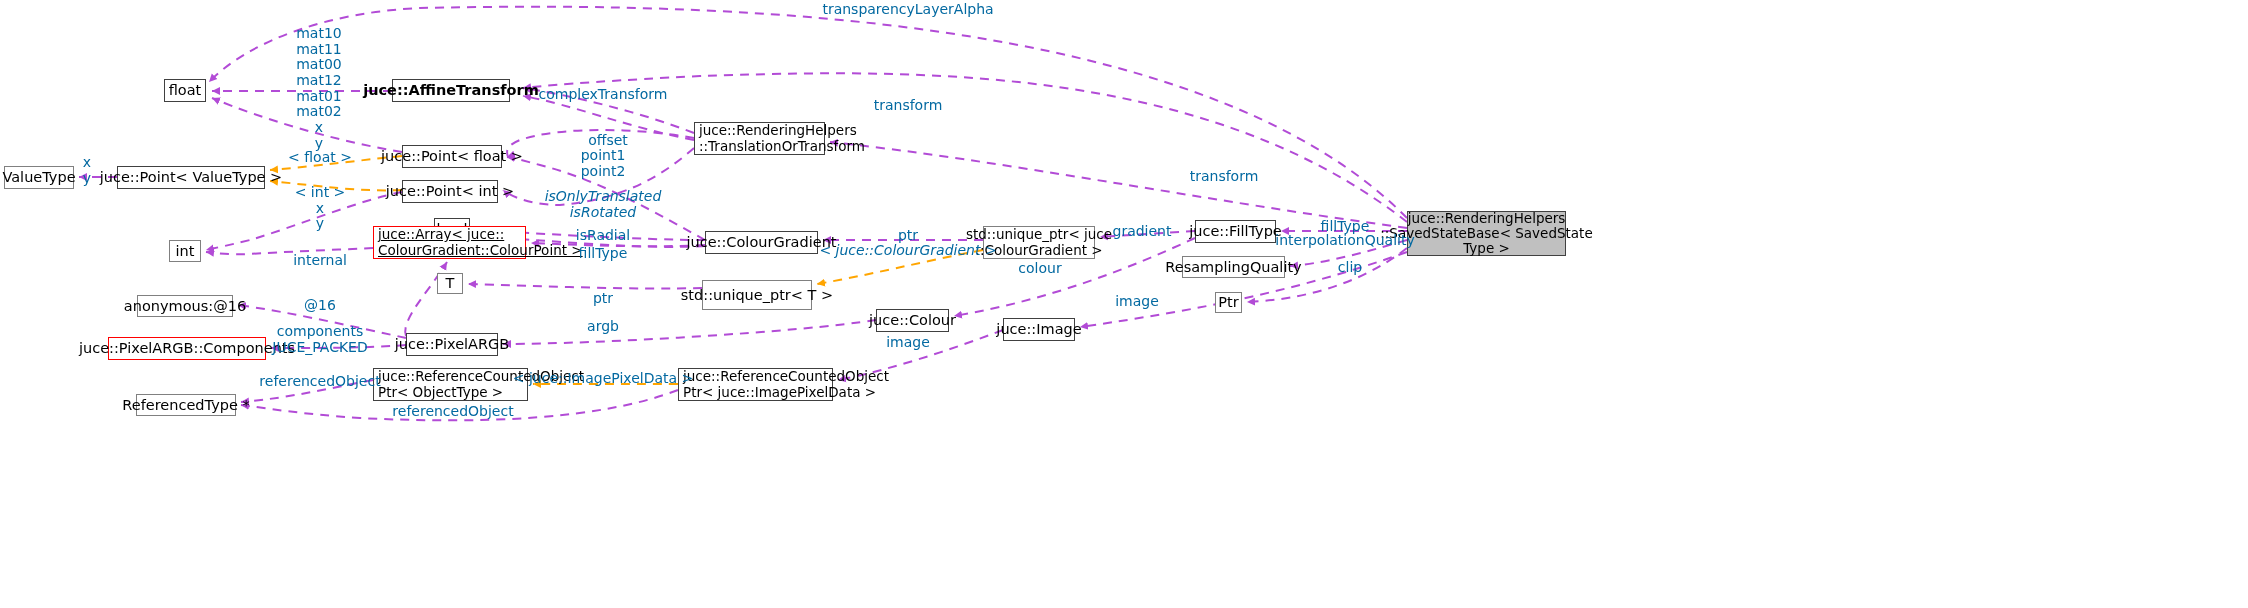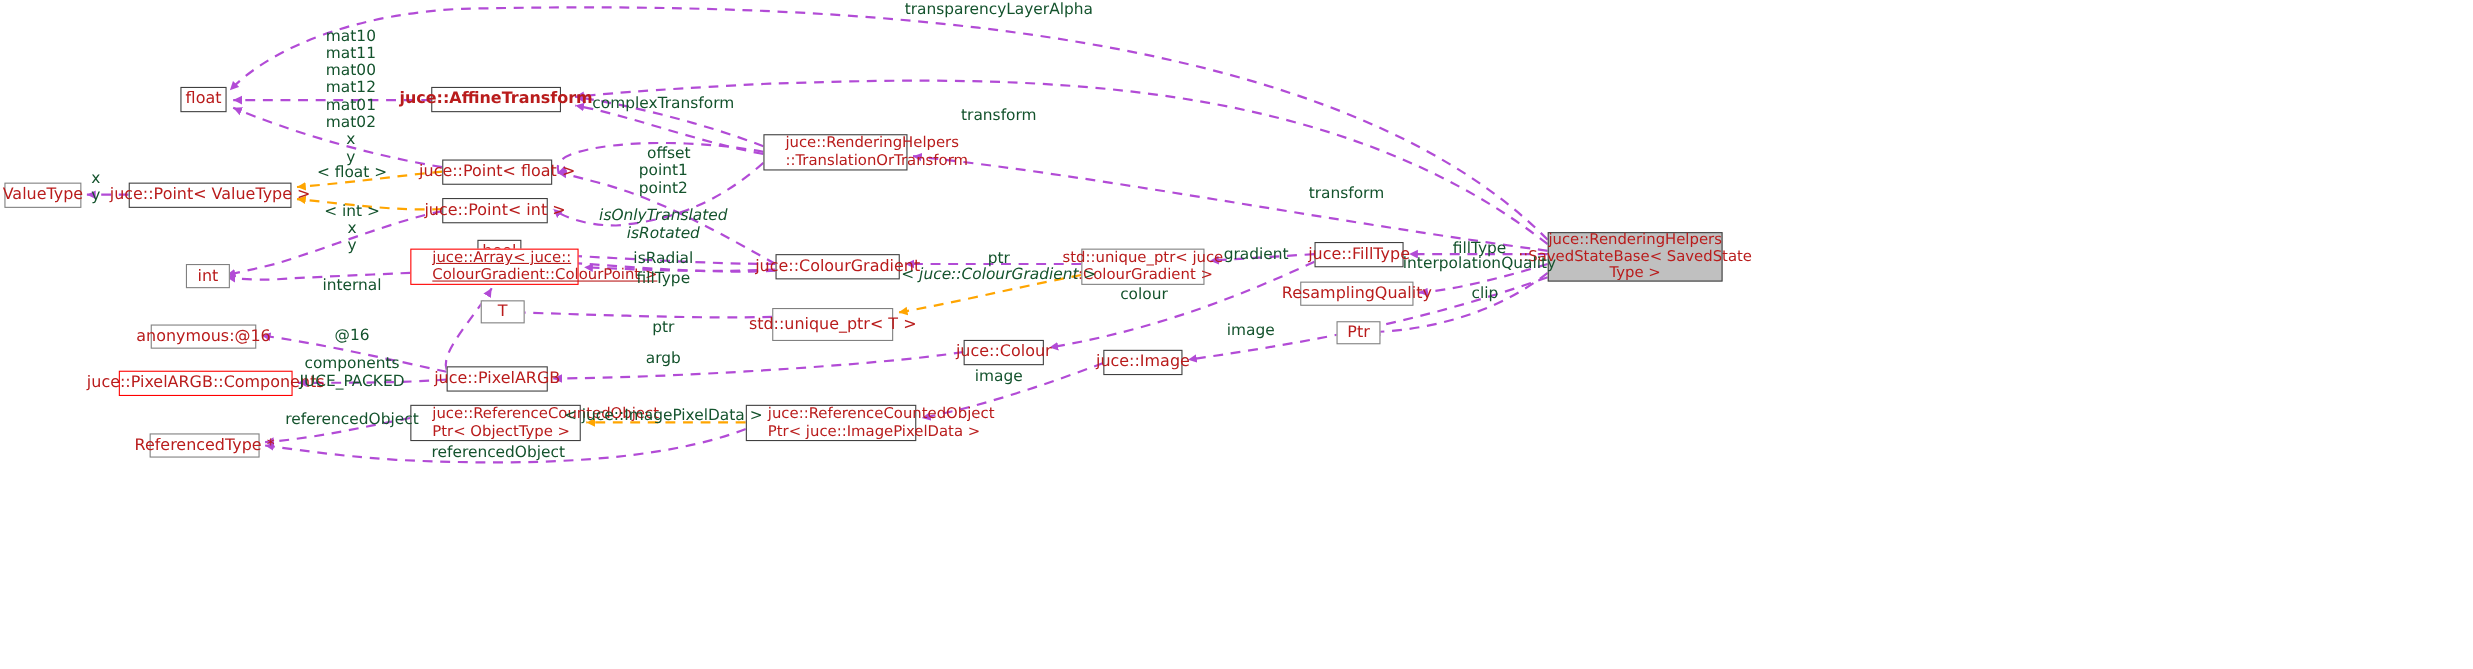--- a/index.html
+++ b/index.html
@@ -27,41 +27,41 @@
   }
   .node {
     position: absolute;
     box-sizing: border-box;
     display: flex;
     align-items: center;
     justify-content: center;
     text-align: center;
     font-size: 14.5px;
     line-height: 1.12;
-    color: #b91c1c;
+    color: #000000;
     background: #ffffff;
     border: 1px solid #808080;
     white-space: pre;
-    padding: 1px 19px;
+    padding: 1px 4px;
   }
   .node.strong {
     border: 1.6px solid #404040;
   }
   .node.red {
     border: 1.4px solid #ff0000;
   }
   .node.filled {
     background: #c0c0c0;
     border: 1.6px solid #404040;
   }
   .edge-label {
     position: absolute;
     font-size: 14px;
     line-height: 1.12;
-    color: #14532d;
+    color: #0369a1;
     white-space: pre;
     text-align: center;
     transform: translateX(-50%);
   }
 </style>
 </head>
 <body>
 
 <div id="diagram-root">
 

